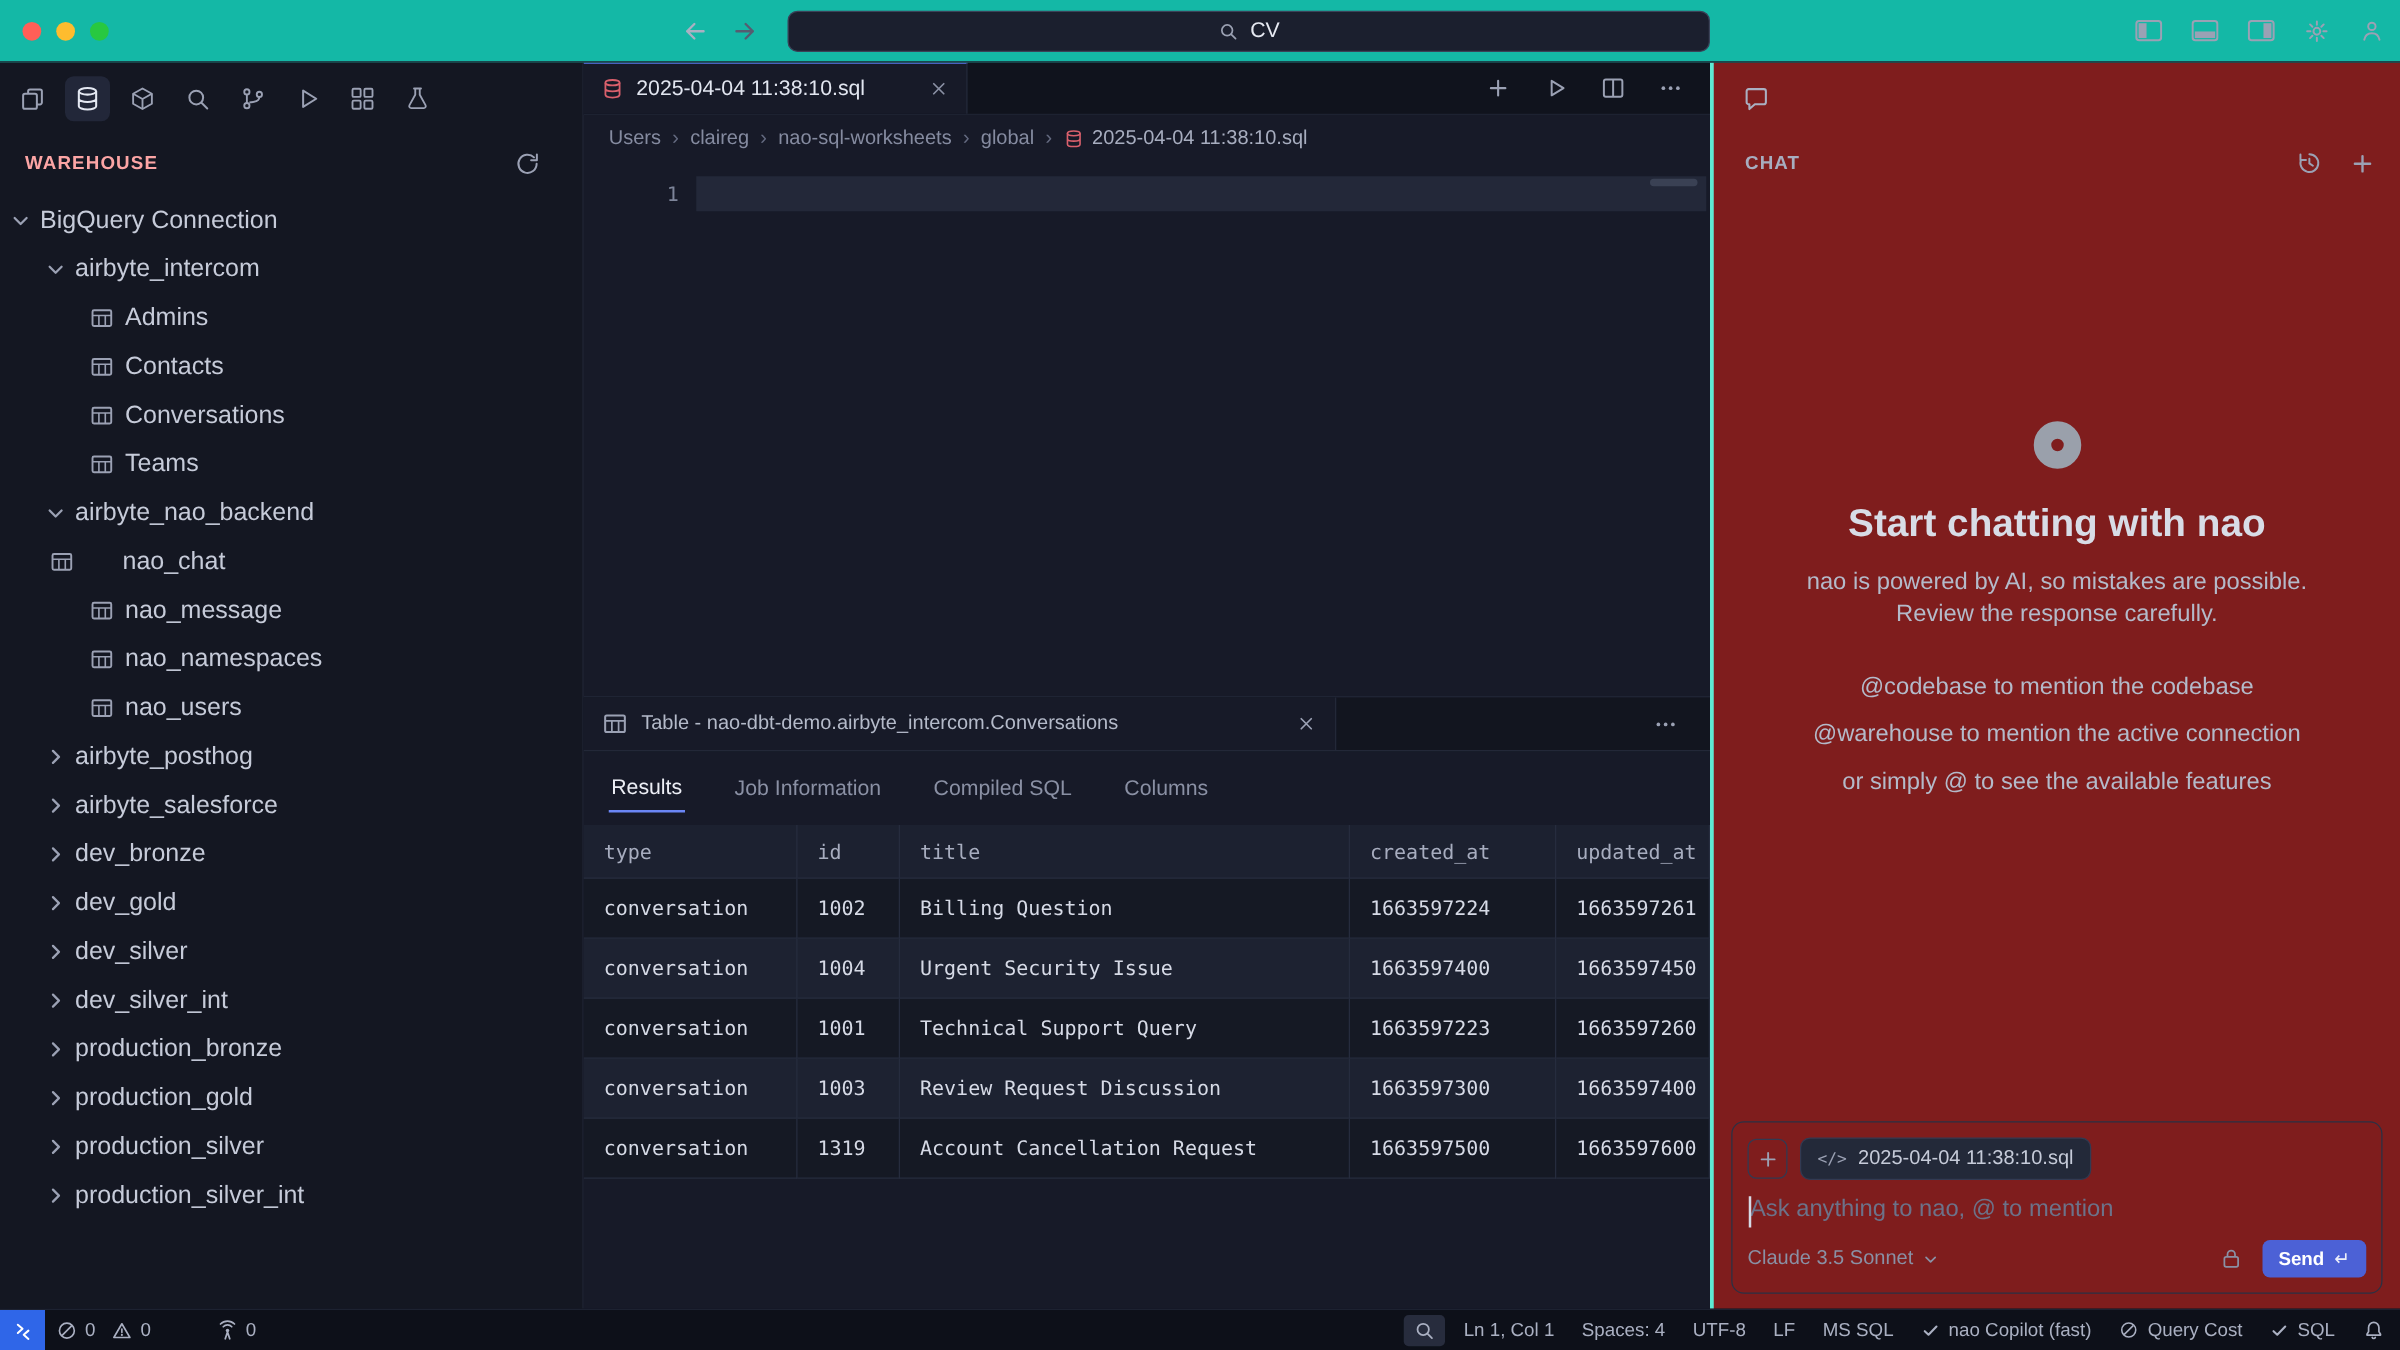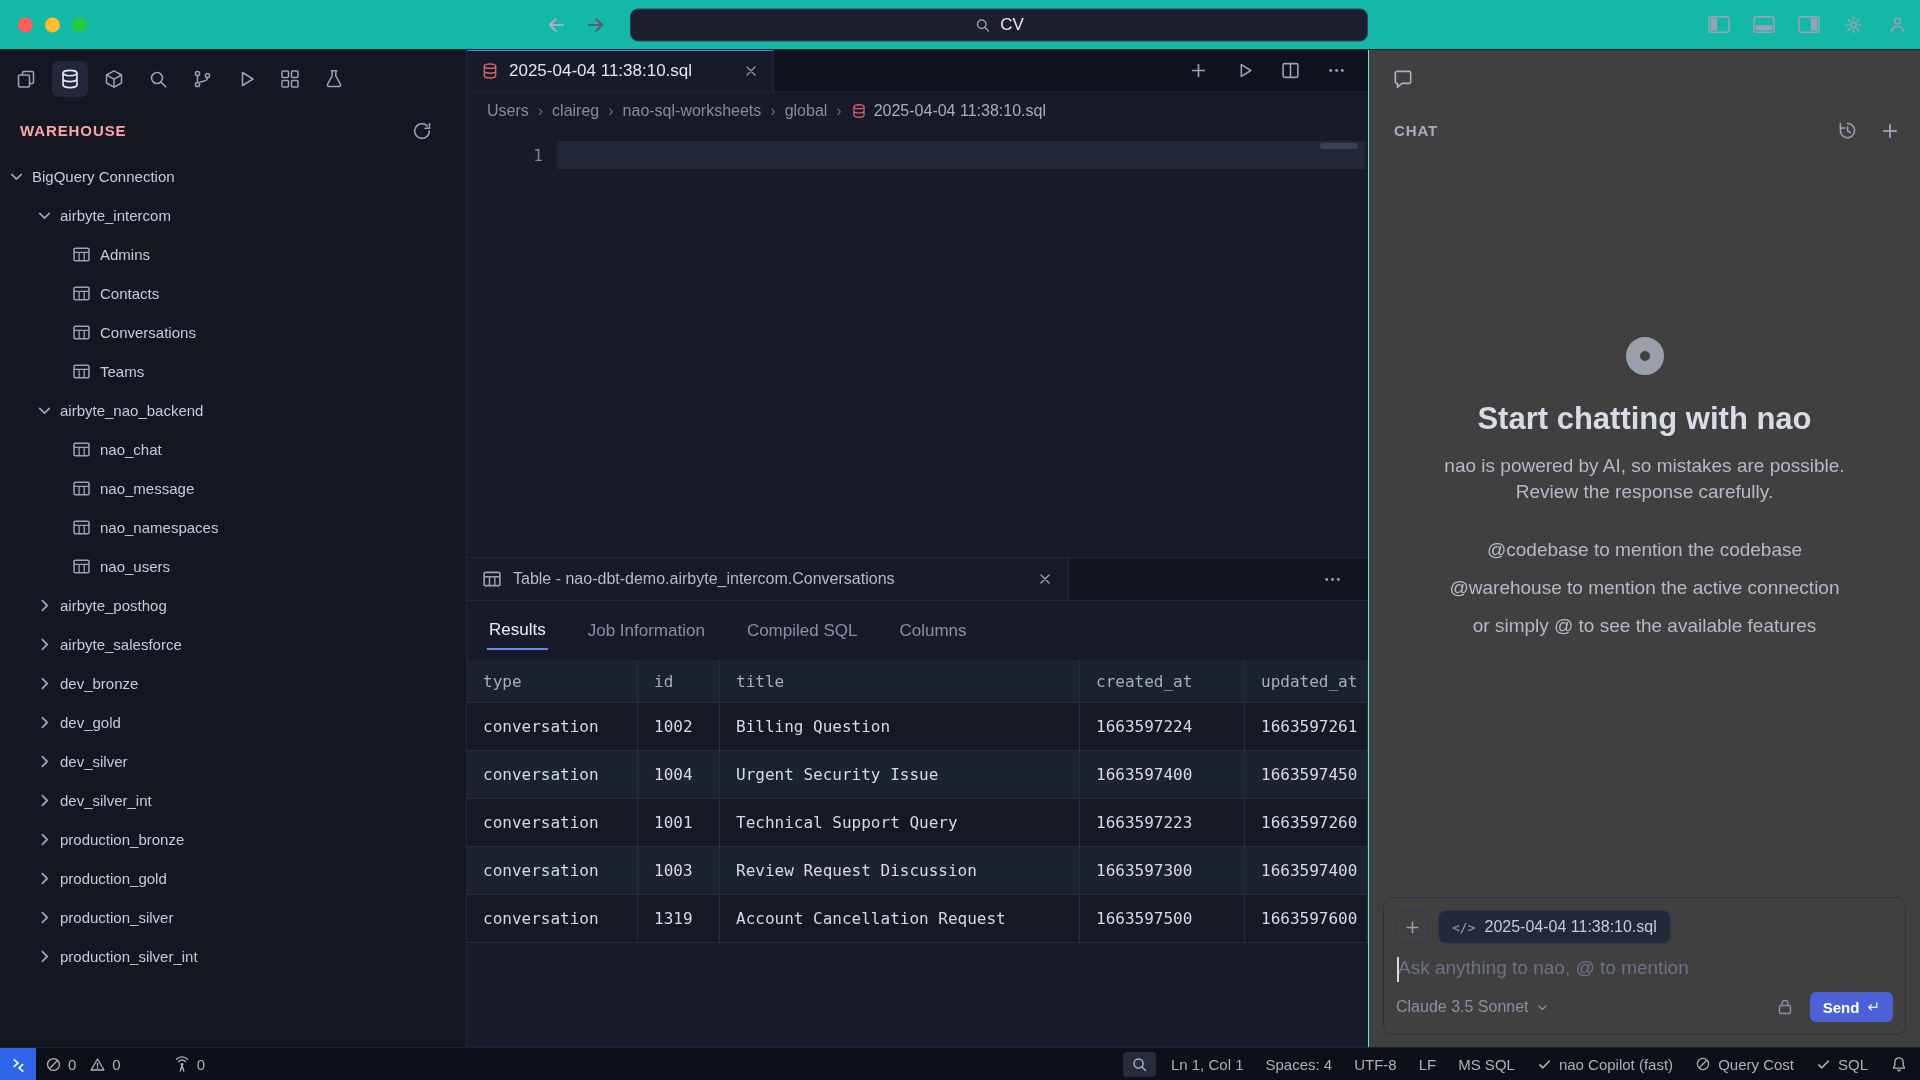--- a/index.html
+++ b/index.html
@@ -23,21 +23,21 @@
 
   
   .sidebar { width:467px; background:#141722; border-right:1px solid #232838; display:flex; flex-direction:column; }
   .activity-row { height:58px; display:flex; align-items:center; gap:8px; padding:0 8px; color:#9ba1b4; }
   .activity-item { width:36px; height:36px; display:flex; align-items:center; justify-content:center; border-radius:7px; }
   .activity-item.active { color:#e4e8f2; background:#222739; }
   .side-header { height:45px; display:flex; align-items:center; padding:0 34px 0 20px; }
   .side-title { font-size:15px; letter-spacing:.9px; color:#fca5a5; font-weight:600; flex:1; }
   .refresh { color:#9ba1b4; }
   .tree { flex:1; overflow:hidden; padding-top:4px; }
-  .tree-item { height:39px; display:flex; align-items:center; font-size:15px; color:#c6cbd9; }
+  .tree-item { height:39px; display:flex; align-items:center; font-size:20px; color:#c6cbd9; }
   .twisty { width:24px; display:flex; color:#9ba1b4; flex:0 0 24px; }
   .tree-icon { width:28px; display:flex; color:#9ba1b4; flex:0 0 28px; }
   .tree-label { white-space:nowrap; }
 
   
   .center { flex:1; display:flex; flex-direction:column; background:#171a28; min-width:0; }
   .tabbar { height:42px; background:#10131d; display:flex; align-items:stretch; border-bottom:1px solid #1d2231; }
   .editor-tab { width:307px; background:#171a28; border-right:1px solid #232838; border-top:1px solid #5b79f2; display:flex; align-items:center; gap:10px; padding:0 14px; font-size:17px; color:#e2e6f0; }
   .editor-tab .db-icon { color:#d9606c; }
   .editor-tab .close { color:#8a90a4; margin-left:auto; }
@@ -62,21 +62,21 @@
   .result-tab { color:#8a90a4; padding:8px 2px; }
   .result-tab.active { color:#eceef5; border-bottom:2px solid #6b86f5; font-weight:500; }
   .grid { font-family:"DejaVu Sans Mono",monospace; font-size:16px; }
   .grid-row { display:flex; }
   .grid-row.header { background:#1c2130; color:#a7adbf; height:43px; }
   .grid-row.odd { background:#151924; } .grid-row.even { background:#1d2231; }
   .grid-row.data-row { height:48px; color:#d6dae6; }
   .grid-cell { display:flex; align-items:center; padding:0 16px; border-right:1px solid #262c3e; border-bottom:1px solid #262c3e; white-space:nowrap; overflow:hidden; flex:0 0 auto; }
 
   
-  .chat { width:552px; background:#404040; border-left:1px solid #5eead4; display:flex; flex-direction:column; }
+  .chat { width:552px; background:#7f1d1d; border-left:3px solid #5eead4; display:flex; flex-direction:column; }
   .chat-iconrow { height:58px; display:flex; align-items:center; padding:0 23px; color:#aab0c2; }
   .chat-titlerow { height:45px; display:flex; align-items:center; gap:22px; padding:0 20px 0 25px; color:#9ba1b4; }
   .chat-title { font-size:15px; letter-spacing:.9px; color:#a7adbf; font-weight:600; flex:1; }
   .chat-body { flex:1; display:flex; flex-direction:column; align-items:center; text-align:center; padding-top:184px; min-height:0; }
   .nao-logo { width:38px; height:38px; border:14px solid #9aa0ab; border-radius:50%; }
   .chat-heading { margin-top:26px; font-size:31px; font-weight:700; color:#d8dce6;text-align:center; }
   .chat-disclaimer { margin-top:16px; font-size:19px; line-height:26px; color:#b4bac9; }
   .chat-hints { margin-top:26px; font-size:19px; line-height:38px; color:#b4bac9; }
   .chat-inputbox { margin:0 14px 12px; border:1px solid #2b3144; border-radius:10px; padding:12px; display:flex; flex-direction:column; gap:12px; flex:0 0 auto; }
   .chip-row { display:flex; align-items:center; gap:10px; }
@@ -289,21 +289,21 @@
             <span class="tree-label">Teams</span>
           </div>
           <div class="tree-item" style="padding-left: 36px;">
             <span class="twisty">
               <svg width="17" height="17" viewBox="0 0 16 16">
                 <path d="M3.5 6l4.5 4.5L12.5 6" fill="none" stroke="currentColor" stroke-width="1.7" stroke-linecap="round" stroke-linejoin="round"></path>
               </svg>
             </span>
             <span class="tree-label">airbyte_nao_backend</span>
           </div>
-          <div class="tree-item" style="padding-left: 72px;">
+          <div class="tree-item" style="padding-left: 40px; gap: 30px;">
             <span class="tree-icon">
               <svg width="19" height="19" viewBox="0 0 16 16">
                 <rect x="1.7" y="2.7" width="12.6" height="10.6" rx="1" fill="none" stroke="currentColor" stroke-width="1.3"></rect>
                 <path d="M1.7 6.2h12.6M6 6.2v7.1M10.3 6.2v7.1" stroke="currentColor" stroke-width="1.1" fill="none"></path>
               </svg>
             </span>
             <span class="tree-label">nao_chat</span>
           </div>
           <div class="tree-item" style="padding-left: 72px;">
             <span class="tree-icon">

